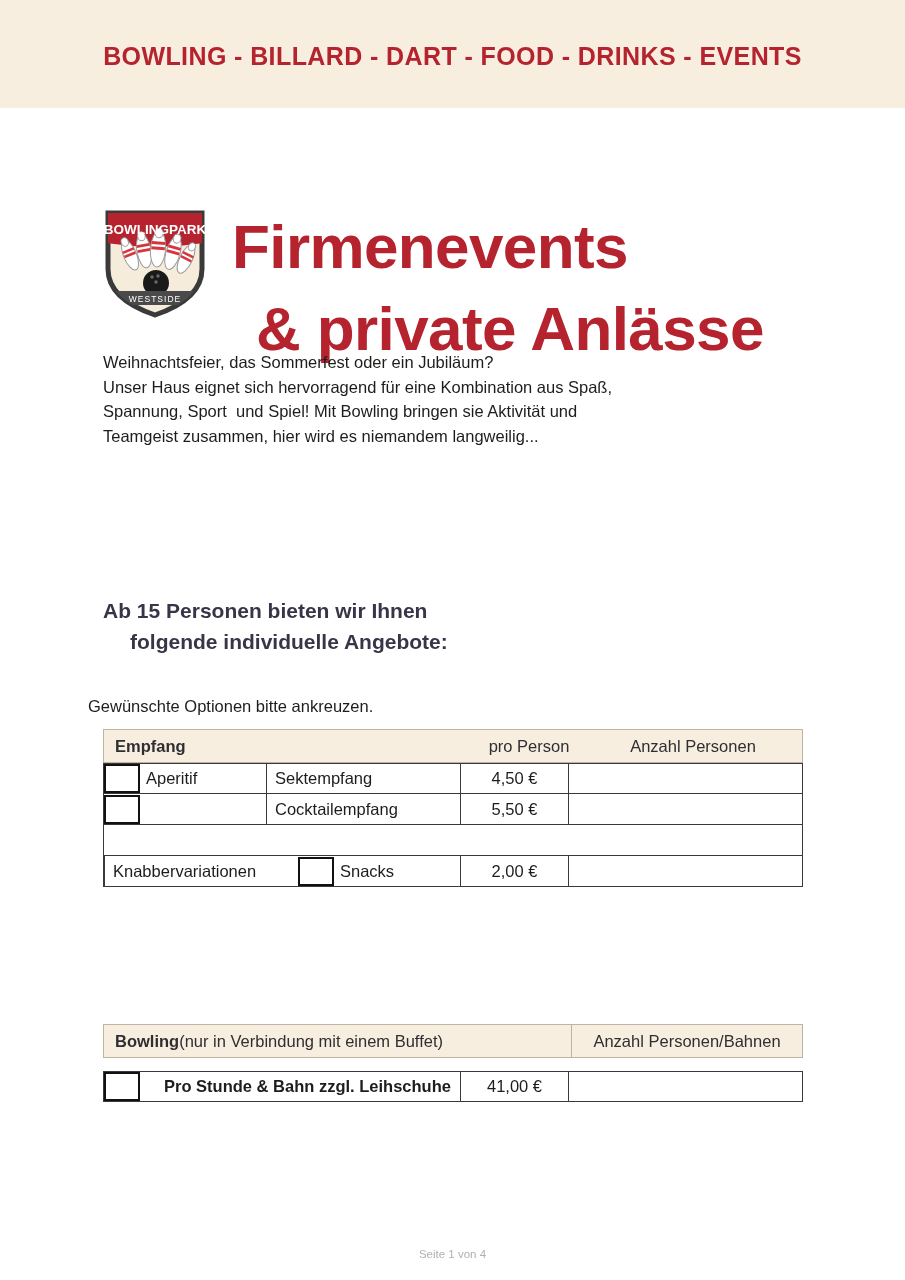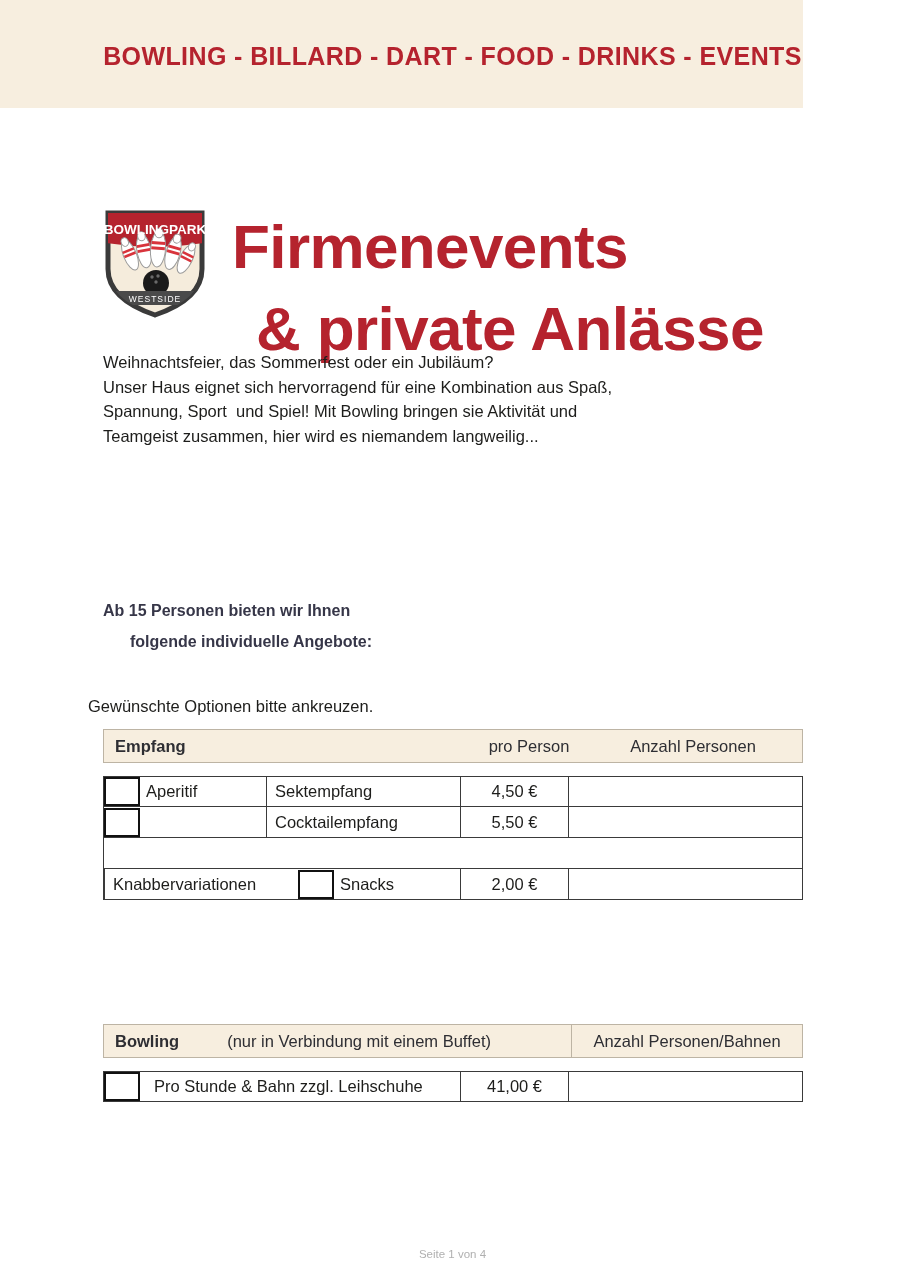--- a/index.html
+++ b/index.html
@@ -13,21 +13,21 @@
     position: relative;
     font-family: "Liberation Sans", sans-serif;
     color: #1b1b1b;
     overflow: hidden;
   }
 
   
   .topband {
     position: absolute;
     left: 0; top: 0;
-    width: 803px;
+    width: 905px;
     height: 108px;
     background: #f7eedf;
   }
   .topband-text {
     position: absolute;
     left: 0; top: 42px;
     width: 905px;
     text-align: center;
     color: #b5232e;
     font-size: 25px;
@@ -71,21 +71,21 @@
     white-space: pre-wrap;
   }
 
   
   .subhead {
     position: absolute;
     left: 103px;
     top: 595px;
     width: 640px;
     color: #363648;
-    font-size: 16px;
+    font-size: 21px;
     font-weight: bold;
     line-height: 31px;
   }
   .subhead .s2 { display: block; padding-left: 27px; }
 
   
   .note {
     position: absolute;
     left: 88px;
     top: 697px;
@@ -108,21 +108,21 @@
   }
   .thead .hc {
     display: flex;
     align-items: center;
     box-sizing: border-box;
     font-size: 16.5px;
     color: #2e2e33;
     height: 100%;
   }
   .th-title { padding-left: 11px; font-weight: bold; color: #b5232e; }
-  .th-title .sub { font-weight: normal; color: #2e2e33; margin-left: 48px; }
+  .th-title .sub { font-weight: normal; color: #2e2e33; }
 
   .trow {
     display: flex;
     border-left: 1px solid #3a3a3a;
     border-right: 1px solid #3a3a3a;
     border-bottom: 1px solid #3a3a3a;
     box-sizing: border-box;
     height: 31px;
   }
   .trow.first { border-top: 1px solid #3a3a3a; }
@@ -251,21 +251,21 @@
 <div class="note">Gewünschte Optionen bitte ankreuzen.</div>
 
 <div class="tbl" style="top:729px;">
 
   <div class="thead">
     <div class="hc th-title" style="flex:0 0 370px;">Empfang</div>
     <div class="hc center" style="flex:0 0 110px; justify-content:center;">pro Person</div>
     <div class="hc center" style="flex:1 1 auto; justify-content:center;">Anzahl Personen</div>
   </div>
 
-  <div class="trow first" style="margin-top:13px;">
+  <div class="trow first" style="margin-top:0;">
     <div class="cell" style="flex:0 0 162px;">
       <div class="cbwrap">
         <div class="cbox"></div>
       </div>
       <span style="padding-left:6px;">Aperitif</span>
     </div>
     <div class="cell vline pad" style="flex:0 0 194px;">Sektempfang</div>
     <div class="cell vline center" style="flex:0 0 108px;">4,50 €</div>
     <div class="cell vline" style="flex:1 1 auto;"></div>
   </div>
@@ -309,20 +309,20 @@
         <span class="sub"> (nur in Verbindung mit einem Buffet)</span>
     </div>
     <div class="hc center" style="flex:1 1 auto; justify-content:center; border-left:1px solid #bdb4a4;">Anzahl Personen/Bahnen</div>
   </div>
 
   <div class="trow first" style="margin-top:13px;">
     <div class="cell" style="flex:0 0 356px;">
       <div class="cbwrap">
         <div class="cbox"></div>
       </div>
-      <span style="padding-left:14px;">Pro Stunde &amp; Bahn zzgl. Leihschuhe</span>
+      <span style="padding-left:24px;font-weight:bold;">Pro Stunde &amp; Bahn zzgl. Leihschuhe</span>
     </div>
     <div class="cell vline center" style="flex:0 0 108px;">41,00 €</div>
     <div class="cell vline" style="flex:1 1 auto;"></div>
   </div>
 </div>
 
 <div class="footer">Seite 1 von 4</div>
 
 </body></html>

